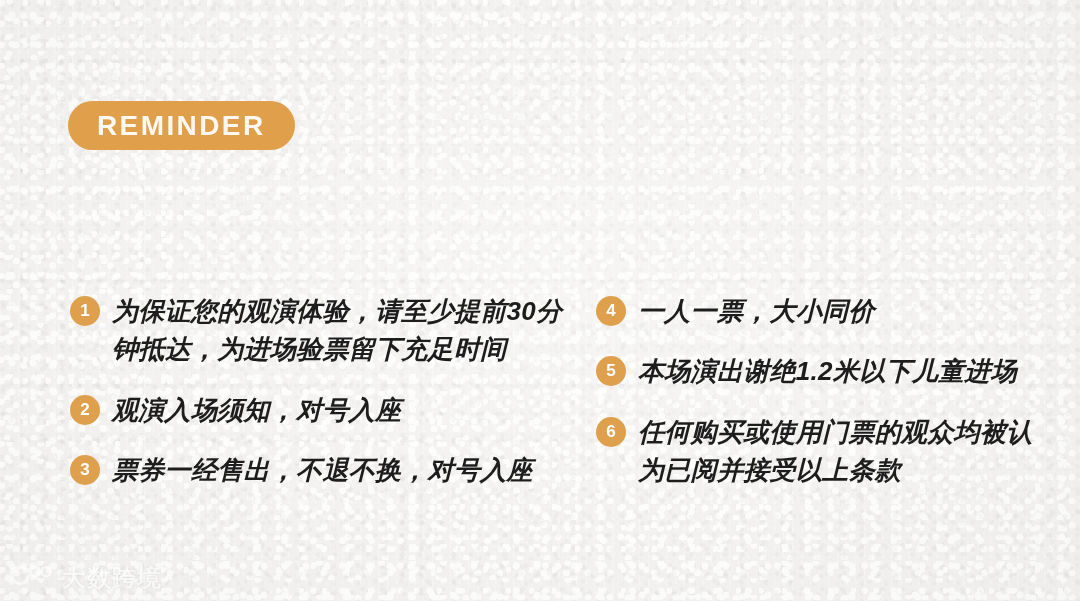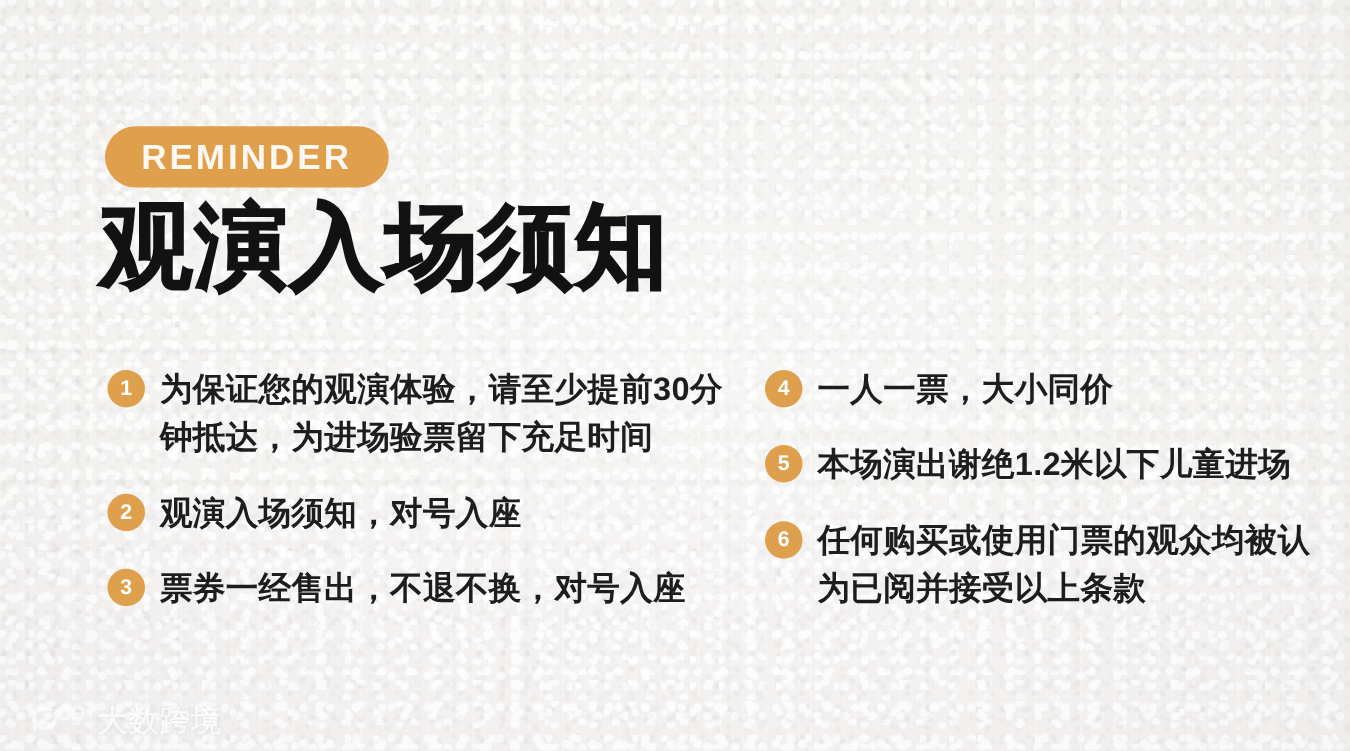--- a/index.html
+++ b/index.html
@@ -15,21 +15,20 @@
     background: #f2f1ef;
   }
 
   #poster {
     position: relative;
     width: 1080px;
     height: 601px;
     box-sizing: border-box;
     background-color: #f3f2f0;
     overflow: hidden;
-    padding-left: 16px;
   }
 
   
   #paper-texture {
     position: absolute;
     inset: 0;
     pointer-events: none;
     opacity: .85;
     background-color: #f4f3f1;
     background-image:
@@ -141,20 +140,21 @@
     text-align: center;
   }
 
   .notice-text {
     flex: 1 1 auto;
     font-size: 26px;
     font-weight: bold;
     color: #1d1d1d;
     line-height: 1.48;
     letter-spacing: .3px;
+    font-style: italic;
   }
 
   
   #watermark {
     position: absolute;
     left: 8px;
     bottom: 8px;
     display: flex;
     align-items: center;
     gap: 8px;
@@ -178,21 +178,20 @@
 
   <div id="paper-texture"></div>
   <div id="vignette"></div>
 
   <div id="content">
 
     <div id="reminder-badge">
       <span class="badge-text">REMINDER</span>
     </div>
 
-    <div id="page-title">观演入场须知</div>
 
     <div id="notice-columns">
 
       <div class="notice-column" id="notice-column-left">
 
         <div class="notice-item">
           <div class="notice-number">1</div>
           <div class="notice-text">为保证您的观演体验，请至少提前30分钟抵达，为进场验票留下充足时间</div>
         </div>
 

